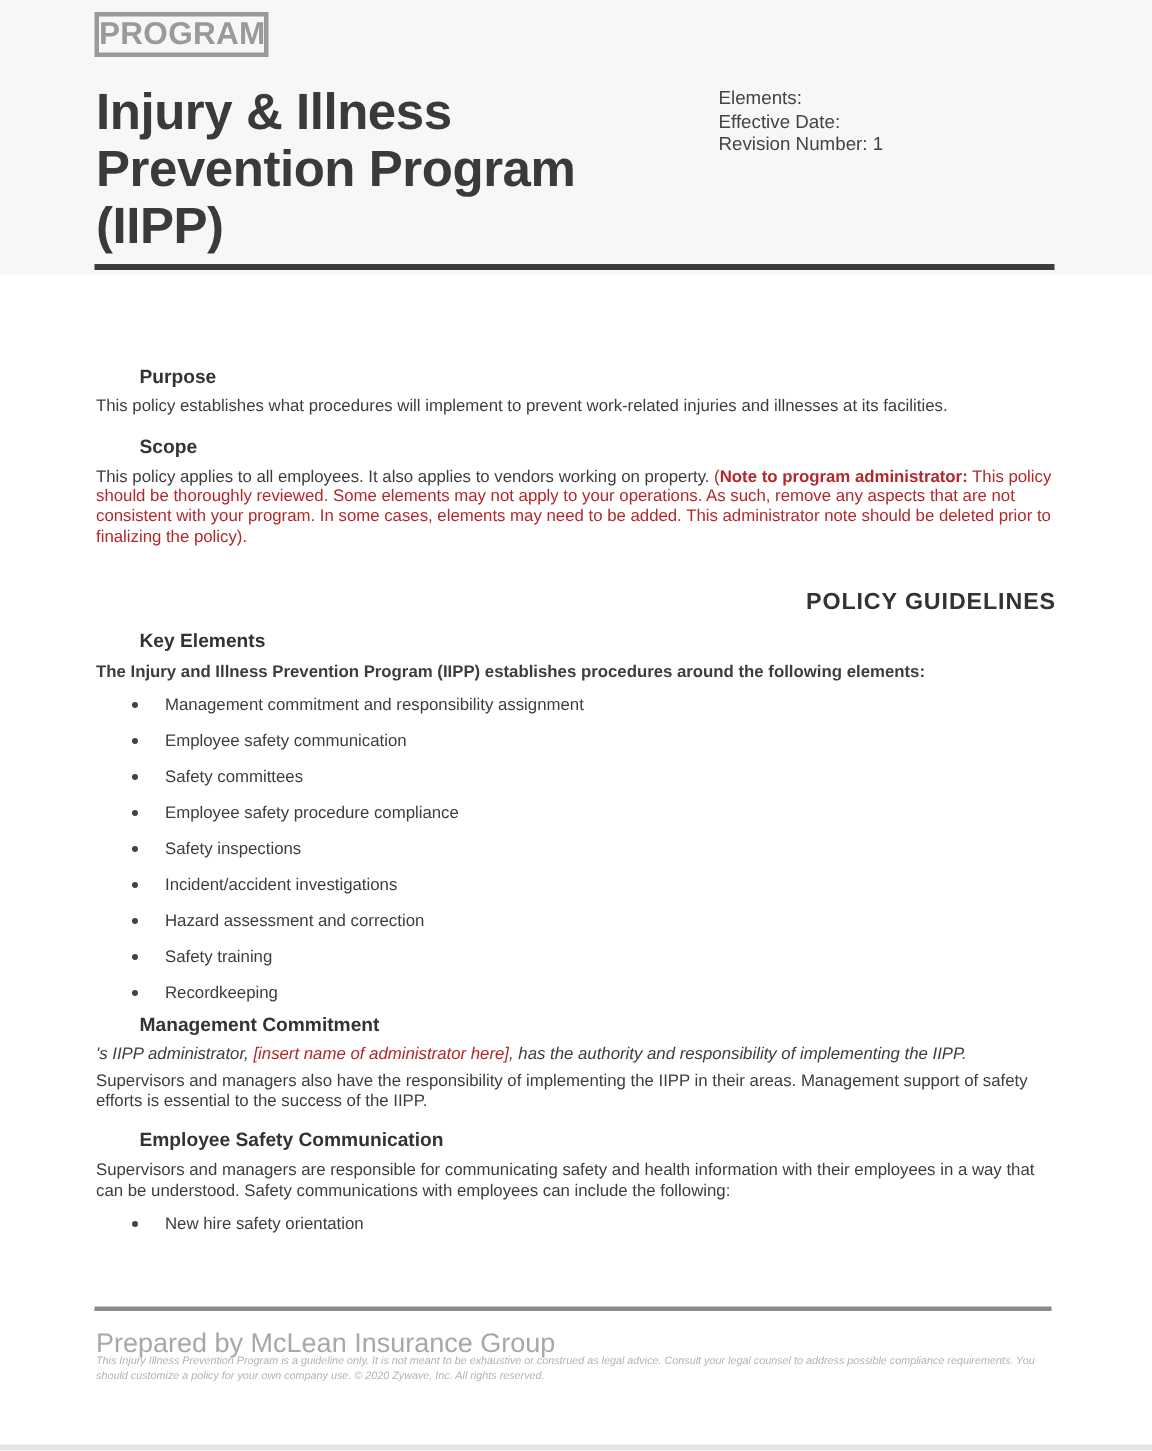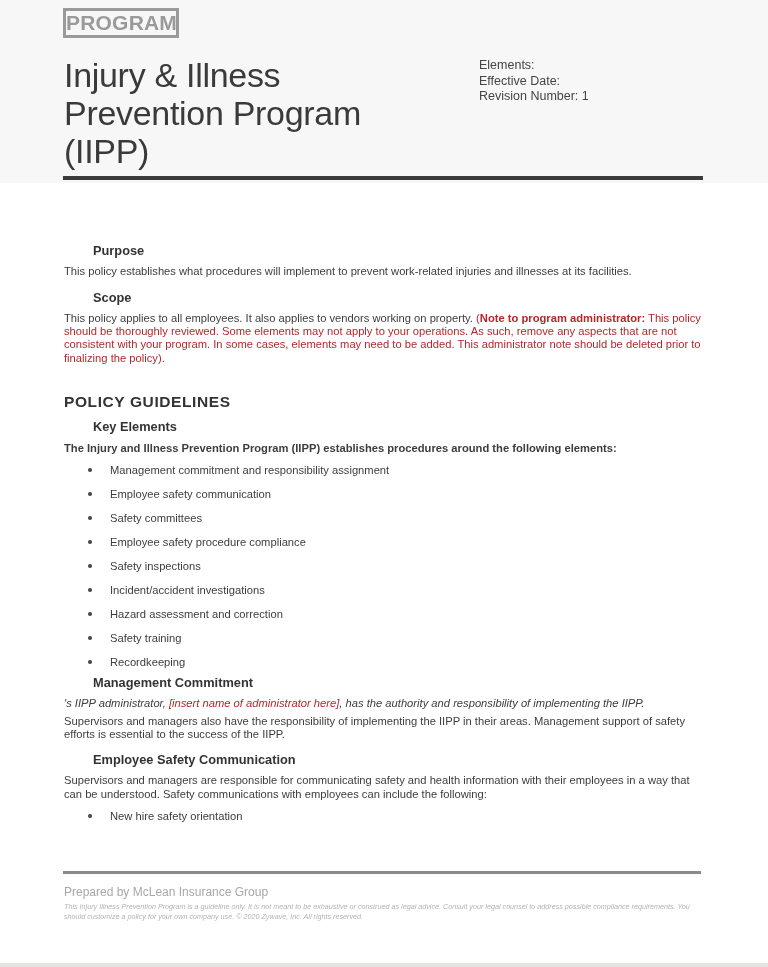--- a/index.html
+++ b/index.html
@@ -11,21 +11,21 @@
       background: #f7f7f7;
     }
     .program-tag {
       position: absolute; left: 63px; top: 8px; width: 116px; height: 30px;
       border: 3px solid #9a9a9a;
       color: #9a9a9a; font-weight: bold; font-size: 21px; line-height: 24px;
       text-align: center; letter-spacing: 0.2px;
     }
     .doc-title {
       position: absolute; left: 64px; top: 56px; width: 380px;
-      font-size: 34px; line-height: 38px; font-weight: normal; color: #3a3a3a;
+      font-size: 34px; line-height: 38px; font-weight: bold; color: #3a3a3a;
       letter-spacing: -0.3px;
     }
     .meta {
       position: absolute; left: 479px; top: 58px;
       font-size: 12.5px; line-height: 15.5px; color: #444;
     }
     .header-rule {
       position: absolute; left: 63px; top: 176px; width: 640px; height: 4px;
       background: #3c3c3c;
     }
@@ -45,21 +45,21 @@
     .bullets li .dot {
       position: absolute; left: 24px; top: 4px; width: 4px; height: 4px;
       border-radius: 50%; background: #444;
     }
 
     .footer-rule {
       position: absolute; left: 63px; top: 871px; width: 638px; height: 3px;
       background: #8a8a8a;
     }
     .prepared {
-      position: absolute; left: 64px; top: 885px; font-size: 12px; color: #a8a8a8;
+      position: absolute; left: 64px; top: 885px; font-size: 18px; color: #a8a8a8;
     }
     .disclaimer {
       position: absolute; left: 64px; top: 902px; width: 630px;
       font-size: 7.2px; line-height: 9.5px; color: #b3b3b3; font-style: italic;
     }
     .bottom-edge {
       position: absolute; left: 0; top: 963px; width: 768px; height: 4px;
       background: #e6e3e1;
     }
   </style>
@@ -85,21 +85,21 @@
 <div class="header-rule"></div>
 
 <div class="content">
 
   <div class="h2" style="margin-bottom:8px;">Purpose</div>
   <p style="margin-bottom:12px;">This policy establishes what procedures  will implement to prevent work-related injuries and illnesses at its facilities.</p>
 
   <div class="h2" style="margin-bottom:8px;">Scope</div>
   <p style="margin-bottom:30px;"><span>This policy applies to all employees. It also applies to vendors working on  property. </span><span class="red"><span>(</span><b>Note to program administrator:</b><span> This policy should be thoroughly reviewed. Some elements may not apply to your operations. As such, remove any aspects that are not consistent with your program. In some cases, elements may need to be added. This administrator note should be deleted prior to finalizing the policy).</span></span></p>
 
-  <div class="h1" style="margin-bottom:12px;">POLICY GUIDELINES</div>
+  <div class="h1" style="margin-bottom:12px;text-align:right;">POLICY GUIDELINES</div>
 
   <div class="h2" style="margin-bottom:8px;">Key Elements</div>
   <p style="margin-bottom:9px;font-weight:bold;">The Injury and Illness Prevention Program (IIPP) establishes procedures around the following elements:</p>
 
   <ul class="bullets">
     <li><span class="dot"></span><span>Management commitment and responsibility assignment</span></li>
     <li><span class="dot"></span><span>Employee safety communication</span></li>
     <li><span class="dot"></span><span>Safety committees</span></li>
     <li><span class="dot"></span><span>Employee safety procedure compliance</span></li>
     <li><span class="dot"></span><span>Safety inspections</span></li>

